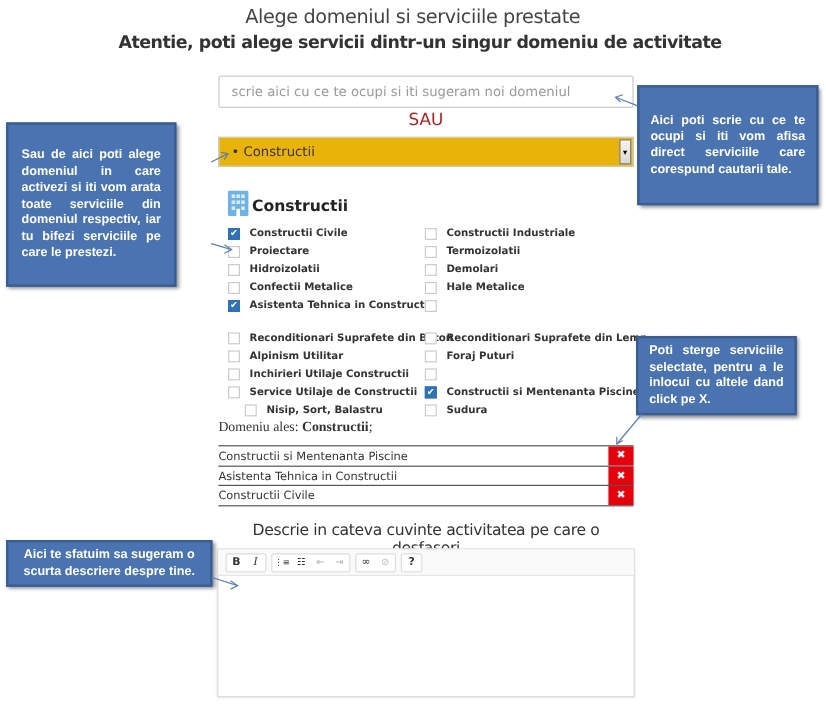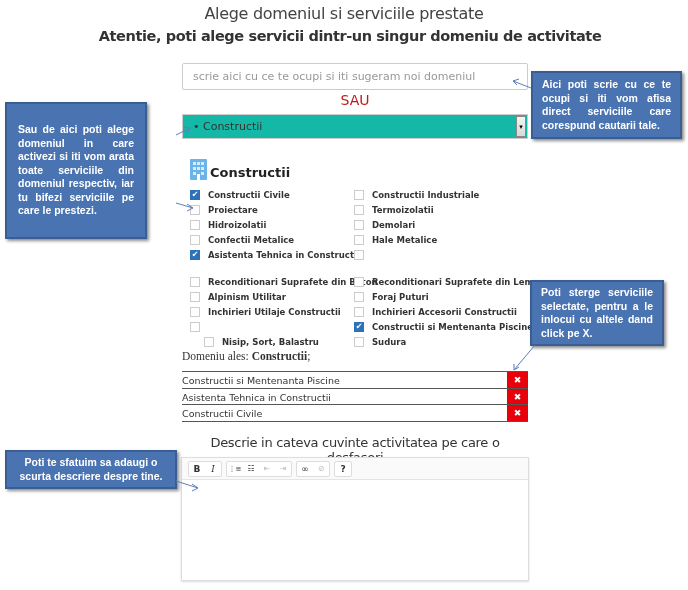--- a/index.html
+++ b/index.html
@@ -2,21 +2,21 @@
 <html><head>
 <meta charset="utf-8">
 <style>
   * { box-sizing: border-box; margin: 0; padding: 0; }
   body { width: 688px; height: 590px; background: #ffffff; position: relative; overflow: hidden; font-family: "Liberation Sans", sans-serif; color: #333; }
   .title1 { position: absolute; top: 4px; left: 0; width: 688px; text-align: center; font-size: 16px; color: #444; font-family: "DejaVu Sans", sans-serif; font-weight: normal; letter-spacing: -0.3px; }
   .title2 { position: absolute; top: 28px; left: 0; width: 700px; text-align: center; font-size: 14.5px; font-weight: bold; color: #333; font-family: "DejaVu Sans", sans-serif; letter-spacing: -0.4px; }
   .search { position: absolute; top: 63px; left: 182px; width: 346px; height: 27px; border: 1px solid #ccc; border-radius: 2px; padding: 0 10px; font-size: 11px; color: #999; font-family: "DejaVu Sans", sans-serif; background: #fff; }
   .search::placeholder { color: #999; }
   .sau { position: absolute; top: 92px; left: 182px; width: 346px; text-align: center; font-size: 14px; color: #b91c1c; font-family: "DejaVu Sans", sans-serif; }
-  .select { position: absolute; top: 114px; left: 182px; width: 346px; height: 25px; border: 1px solid #ccc; background: #14b8a6; font-size: 11px; font-family: "DejaVu Sans", sans-serif; display: flex; align-items: center; padding-left: 10px; color: #333; }
+  .select { position: absolute; top: 114px; left: 182px; width: 346px; height: 25px; border: 1px solid #ccc; background: #eab308; font-size: 11px; font-family: "DejaVu Sans", sans-serif; display: flex; align-items: center; padding-left: 10px; color: #333; }
   .select .arrow { position: absolute; right: 1px; top: 1px; width: 10px; height: 21px; border: 1px solid #888; background: linear-gradient(#f4f4f4,#d9d9d9); font-size: 7px; display: flex; align-items: center; justify-content: center; color: #000; }
   .dom-head { position: absolute; top: 159px; left: 190px; display: flex; align-items: center; gap: 3px; }
   .bldg { width: 17px; height: 21px; background: #6bb3e8; position: relative; border-radius: 1px; }
   .bldg i { position: absolute; width: 3px; height: 3px; background: #d7ecfb; }
   .dom-title { font-size: 13px; font-weight: bold; color: #222; margin-top: 6px; font-family: "DejaVu Sans", sans-serif; }
   .chk { position: absolute; display: flex; align-items: flex-start; font-size: 8.5px; font-weight: bold; color: #333; font-family: "DejaVu Sans", sans-serif; line-height: 12px; }
   .box { width: 10px; height: 10px; border: 1px solid #ccc; margin-right: 8px; flex-shrink: 0; margin-top: 1px; background: #fff; display: flex; align-items: center; justify-content: center; }
   .box.on { background: #2d72b8; border-color: #2d72b8; color: #fff; font-size: 8px; }
   .ales { position: absolute; top: 350px; left: 182px; font-size: 11.5px; color: #333; font-family: Liberation Serif, serif; }
   .row { position: absolute; left: 182px; width: 346px; height: 17px; border-top: 1px solid #555; display: flex; align-items: center; font-size: 9.5px; font-family: "DejaVu Sans", sans-serif; color: #333; }
@@ -90,20 +90,21 @@
 <div class="chk" style="top:291px;left:190px">
     <span class="box"></span>
     <span>Alpinism Utilitar</span>
   </div>
 <div class="chk" style="top:306px;left:190px">
     <span class="box"></span>
     <span>Inchirieri Utilaje Constructii</span>
   </div>
 <div class="chk" style="top:321px;left:190px">
     <span class="box"></span>
+    <span>Service Utilaje de Constructii</span>
   </div>
 <div class="chk" style="top:336px;left:204px">
     <span class="box"></span>
     <span>Nisip, Sort, Balastru</span>
   </div>
 
 <div class="chk" style="top:189px;left:354px">
     <span class="box"></span>
     <span>Constructii Industriale</span>
   </div>
@@ -125,21 +126,20 @@
 <div class="chk" style="top:276px;left:354px">
     <span class="box"></span>
     <span>Reconditionari Suprafete din Lemn</span>
   </div>
 <div class="chk" style="top:291px;left:354px">
     <span class="box"></span>
     <span>Foraj Puturi</span>
   </div>
 <div class="chk" style="top:306px;left:354px">
     <span class="box"></span>
-    <span>Inchirieri Accesorii Constructii</span>
   </div>
 <div class="chk" style="top:321px;left:354px">
     <span class="box on">✔</span>
     <span>Constructii si Mentenanta Piscine</span>
   </div>
 <div class="chk" style="top:336px;left:354px">
     <span class="box"></span>
     <span>Sudura</span>
   </div>
 
@@ -178,24 +178,24 @@
     <div class="grp">
       <span class="tb">∞</span>
       <span class="tb dim" style="font-size:8px">⊘</span>
     </div>
     <div class="grp">
       <span class="tb" style="font-weight:bold">?</span>
     </div>
   </div>
 </div>
 
-<div class="callout just" style="top:71px;left:531px;width:151px;padding:5px 9px">Aici poti scrie cu ce te ocupi si iti vom afisa direct serviciile care corespund cautarii tale.</div>
+<div class="callout just" style="top:71px;left:531px;width:151px;padding:21px 9px">Aici poti scrie cu ce te ocupi si iti vom afisa direct serviciile care corespund cautarii tale.</div>
 <div class="callout just" style="top:102px;left:5px;width:142px;padding:19px 11px">Sau de aici poti alege domeniul in care activezi si iti vom arata toate serviciile din domeniul respectiv, iar tu bifezi serviciile  pe care le prestezi.</div>
 <div class="callout just" style="top:280px;left:530px;width:134px;padding:4px 9px">Poti sterge serviciile selectate, pentru a le inlocui cu altele dand click pe X.</div>
-<div class="callout" style="top:450px;left:5px;width:172px;padding:4px 8px;text-align:center">Poti te sfatuim sa adaugi o scurta descriere despre tine.</div>
+<div class="callout" style="top:450px;left:5px;width:172px;padding:4px 8px;text-align:center">Aici te sfatuim sa sugeram o scurta descriere despre tine.</div>
 
 <svg class="arrows" width="688" height="590">
   <g stroke="#5b7fb8" stroke-width="1" fill="none">
     <line x1="531" y1="88" x2="513" y2="81"></line>
       <polyline points="519,79 513,81 517,85"></polyline>
     <line x1="176" y1="135" x2="190" y2="128"></line>
       <polyline points="184,127 190,128 187,133"></polyline>
     <line x1="176" y1="203" x2="193" y2="208"></line>
       <polyline points="187,204 193,208 187,211"></polyline>
     <line x1="535" y1="345" x2="514" y2="370"></line>

